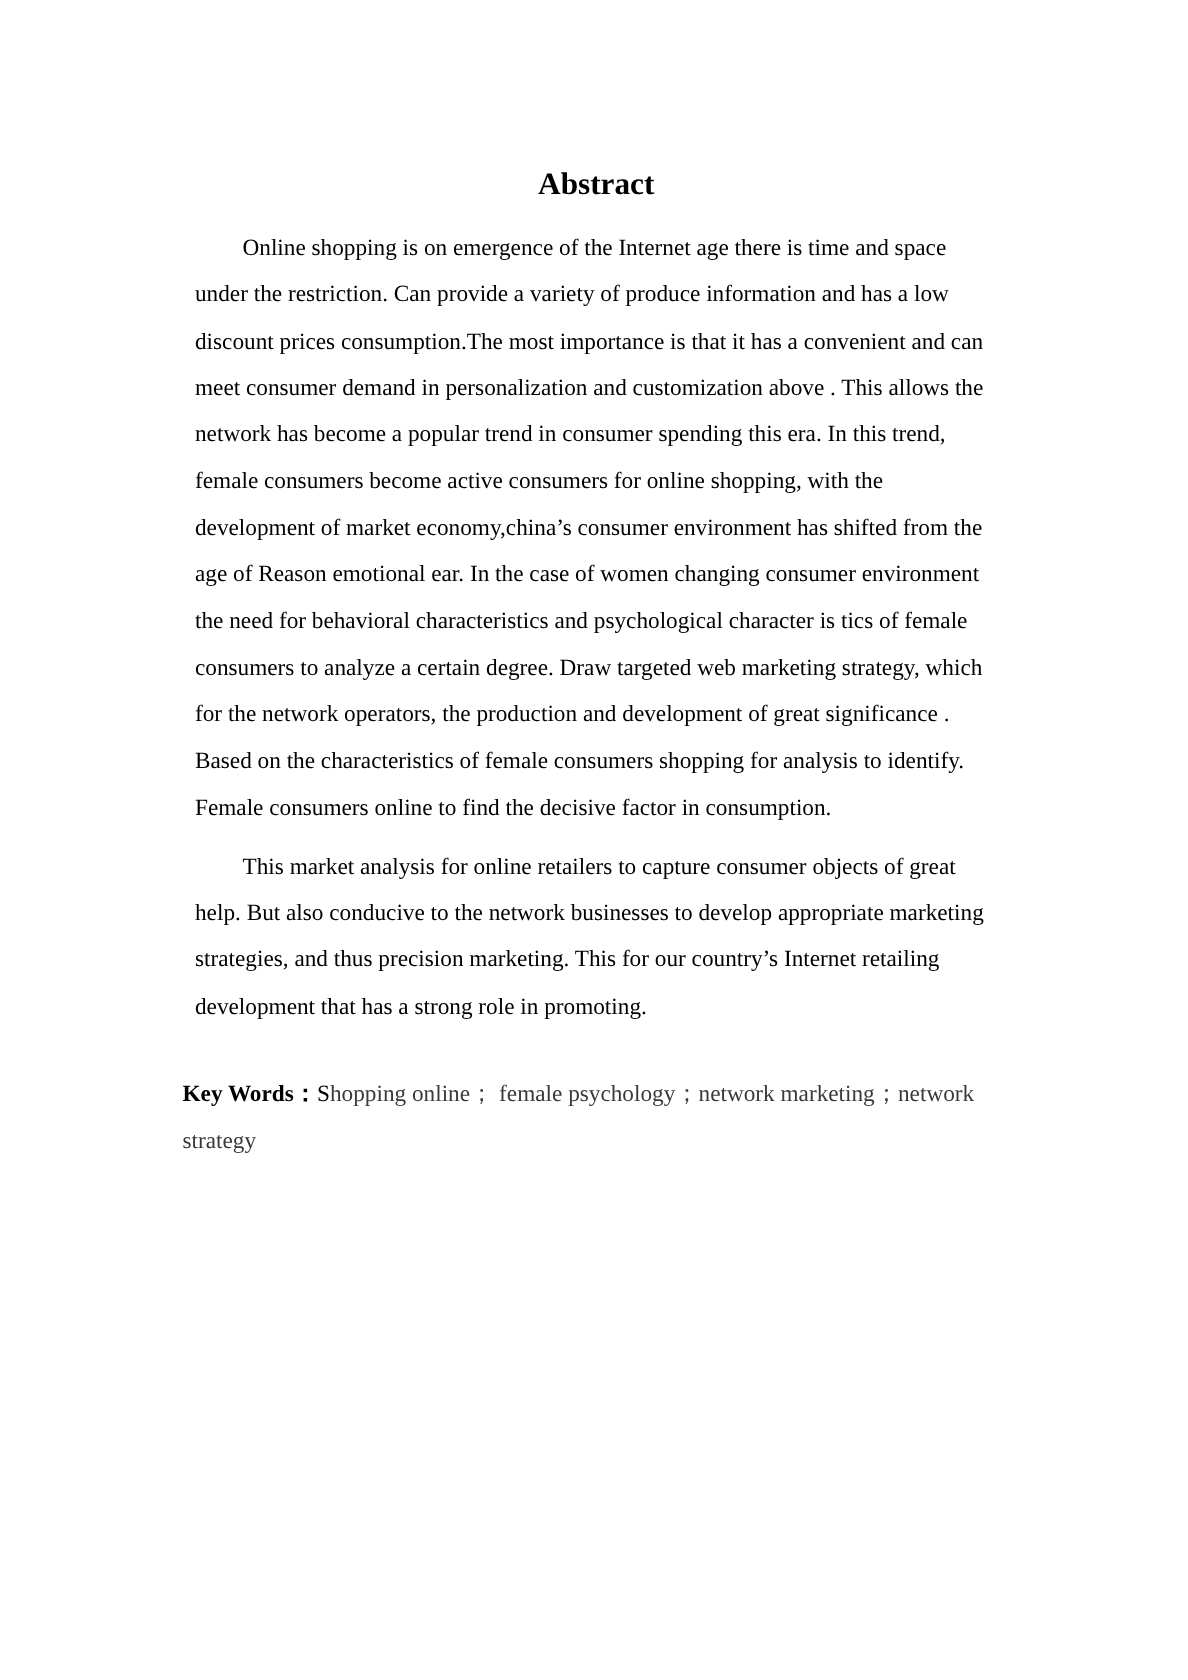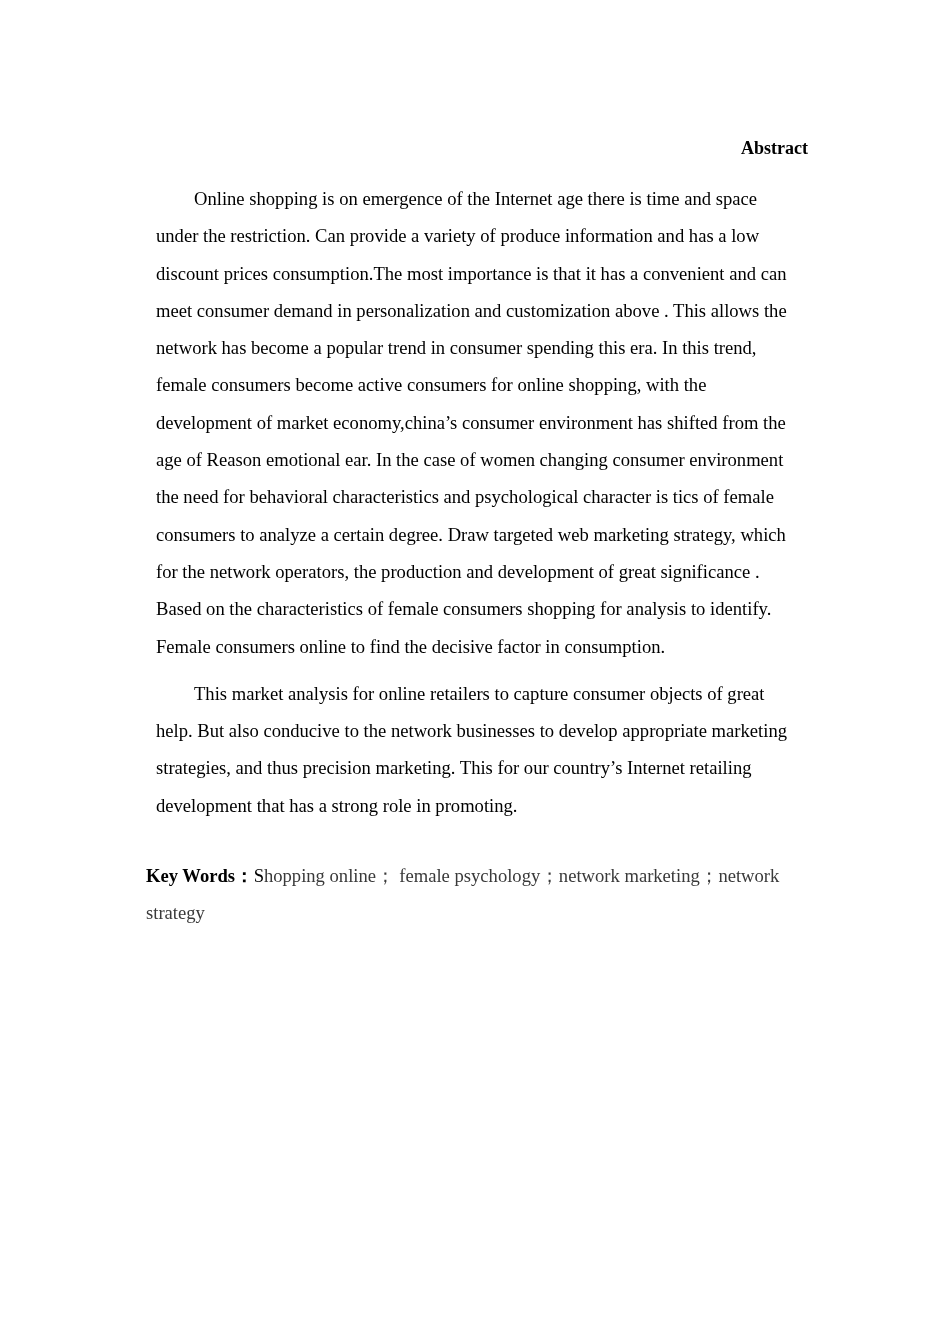--- a/index.html
+++ b/index.html
@@ -3,21 +3,21 @@
   <meta charset="utf-8">
   <style>
     html, body { margin: 0; padding: 0; background: #ffffff; }
     body { width: 950px; height: 1344px; position: relative; overflow: hidden; }
     .page {
       position: absolute; left: 146px; top: 128px; width: 662px;
       font-family: "Liberation Serif", "DejaVu Serif", serif;
       color: #000000;
     }
     .title {
-      text-align: right; font-weight: bold; font-size: 18px;
+      text-align: center; font-weight: bold; font-size: 25px;
       line-height: 40px; margin: 0 0 12px 0; padding-left: 0;
     }
     .para {
       font-size: 18.6px; line-height: 37.3px; margin: 10px;
       text-indent: 38px; text-align: left;
     }
     .para.first { margin-top: 0; }
     .keywords {
       margin-top: 33px; font-size: 18.6px; line-height: 37.3px;
     }

